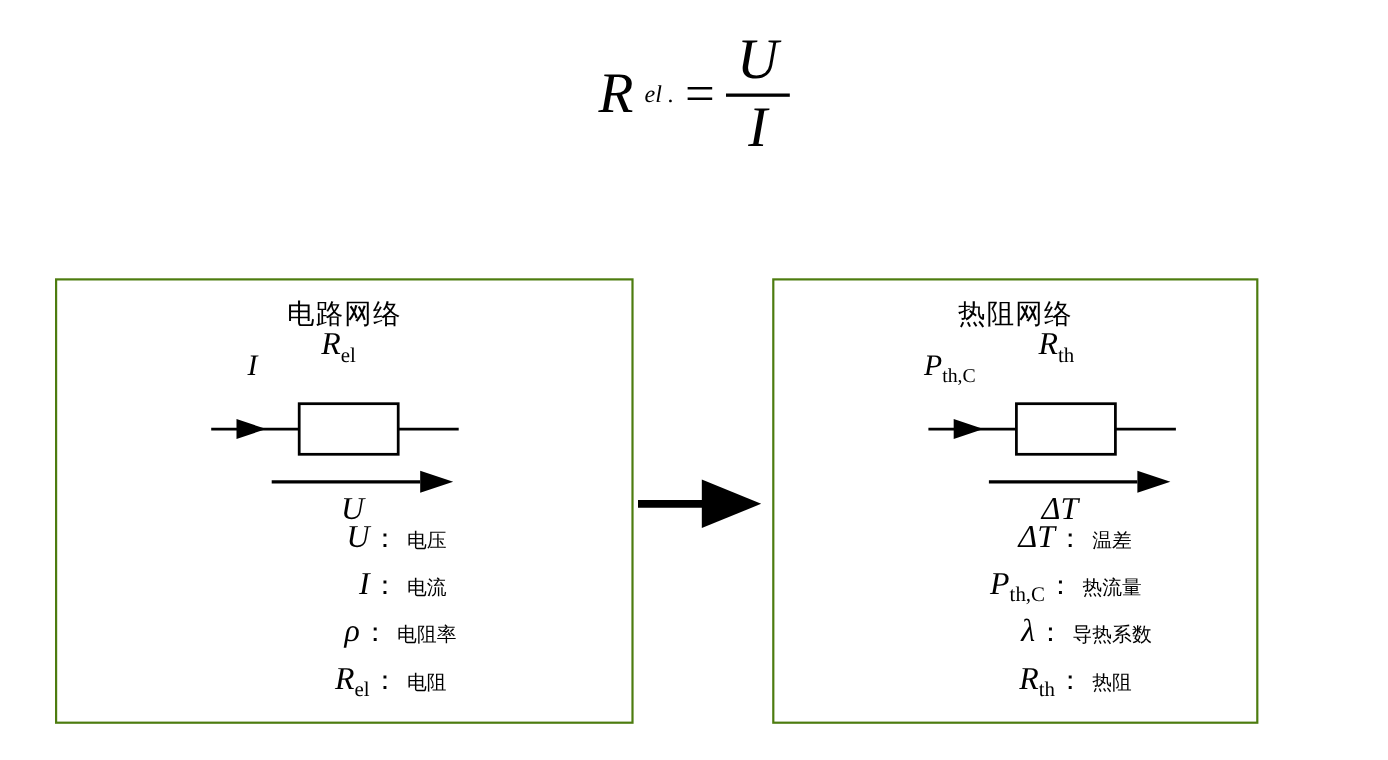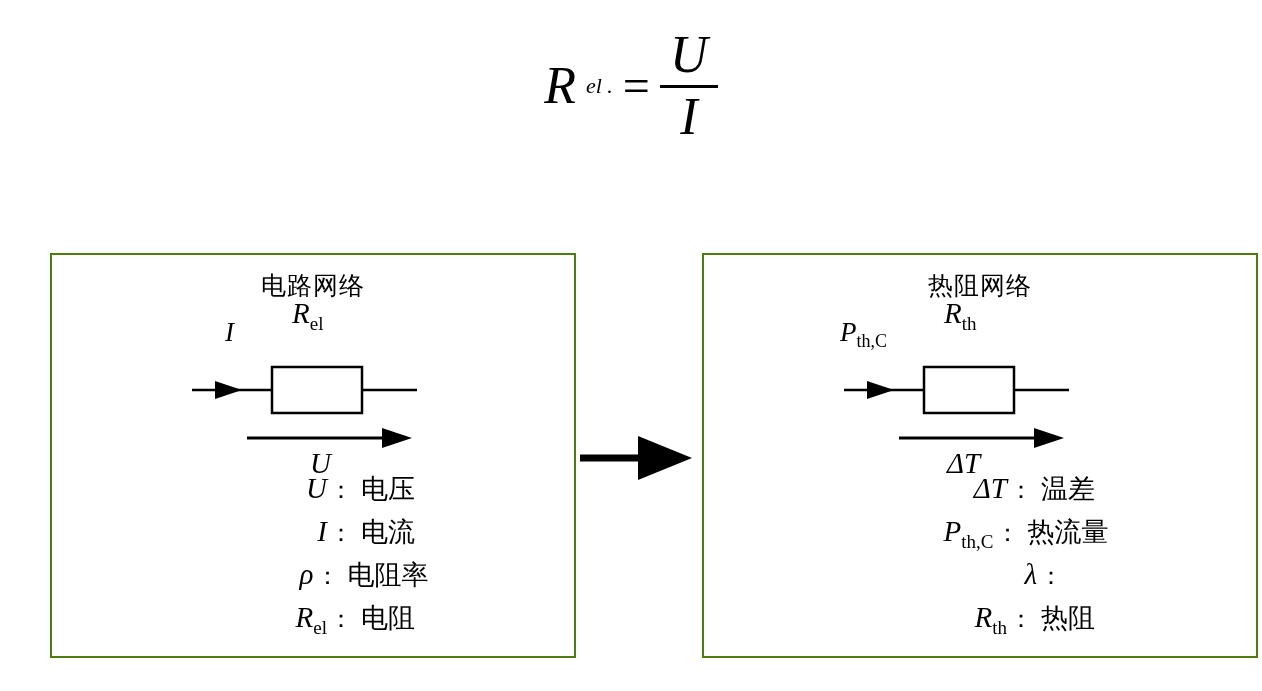--- a/index.html
+++ b/index.html
@@ -66,21 +66,21 @@
   }
 
   
   .panel {
     position: absolute;
     border: 2px solid #4d7c0f;
     background: #fff;
     box-sizing: border-box;
   }
   #panel-left  { left: 50px;  top: 253px; width: 526px; height: 405px; }
-  #panel-right { left: 702px; top: 253px; width: 556px; height: 405px; }
+  #panel-right { left: 702px; top: 253px; width: 442px; height: 405px; }
 
   .panel-title {
     position: absolute;
     top: 14px;
     width: 100%;
     text-align: center;
     font-family: "DejaVu Sans", sans-serif;
     font-size: 25px;
     letter-spacing: 1px;
   }
@@ -116,21 +116,21 @@
     font-style: normal;
   }
   .legend-colon {
     font-family: "DejaVu Sans", sans-serif;
     font-size: 24px;
     font-style: normal;
     padding: 0 2px;
   }
   .legend-txt {
     font-family: Liberation Mono, monospace;
-    font-size: 27px;
+    font-size: 18px;
     font-style: normal;
     white-space: nowrap;
     padding-left: 6px;
   }
   #panel-left .legend-sym  { width: 96px; }
   #panel-right .legend-sym { width: 130px; }
   #panel-left .legend  { padding-left: 10px; }
   #panel-right .legend { padding-left: 6px; }
 
   
@@ -235,20 +235,21 @@
         <span class="legend-txt">温差</span>
     </div>
     <div class="legend-row">
       <span class="legend-sym"><span>P</span><span class="ssub">th,C</span></span>
         <span class="legend-colon">：</span>
         <span class="legend-txt">热流量</span>
     </div>
     <div class="legend-row">
       <span class="legend-sym"><span>λ</span><span class="ssub"></span></span>
         <span class="legend-colon">：</span>
+        <span class="legend-txt">导热系数</span>
     </div>
     <div class="legend-row">
       <span class="legend-sym"><span>R</span><span class="ssub">th</span></span>
         <span class="legend-colon">：</span>
         <span class="legend-txt">热阻</span>
     </div>
   </div>
 </div>
 
 </body></html>

